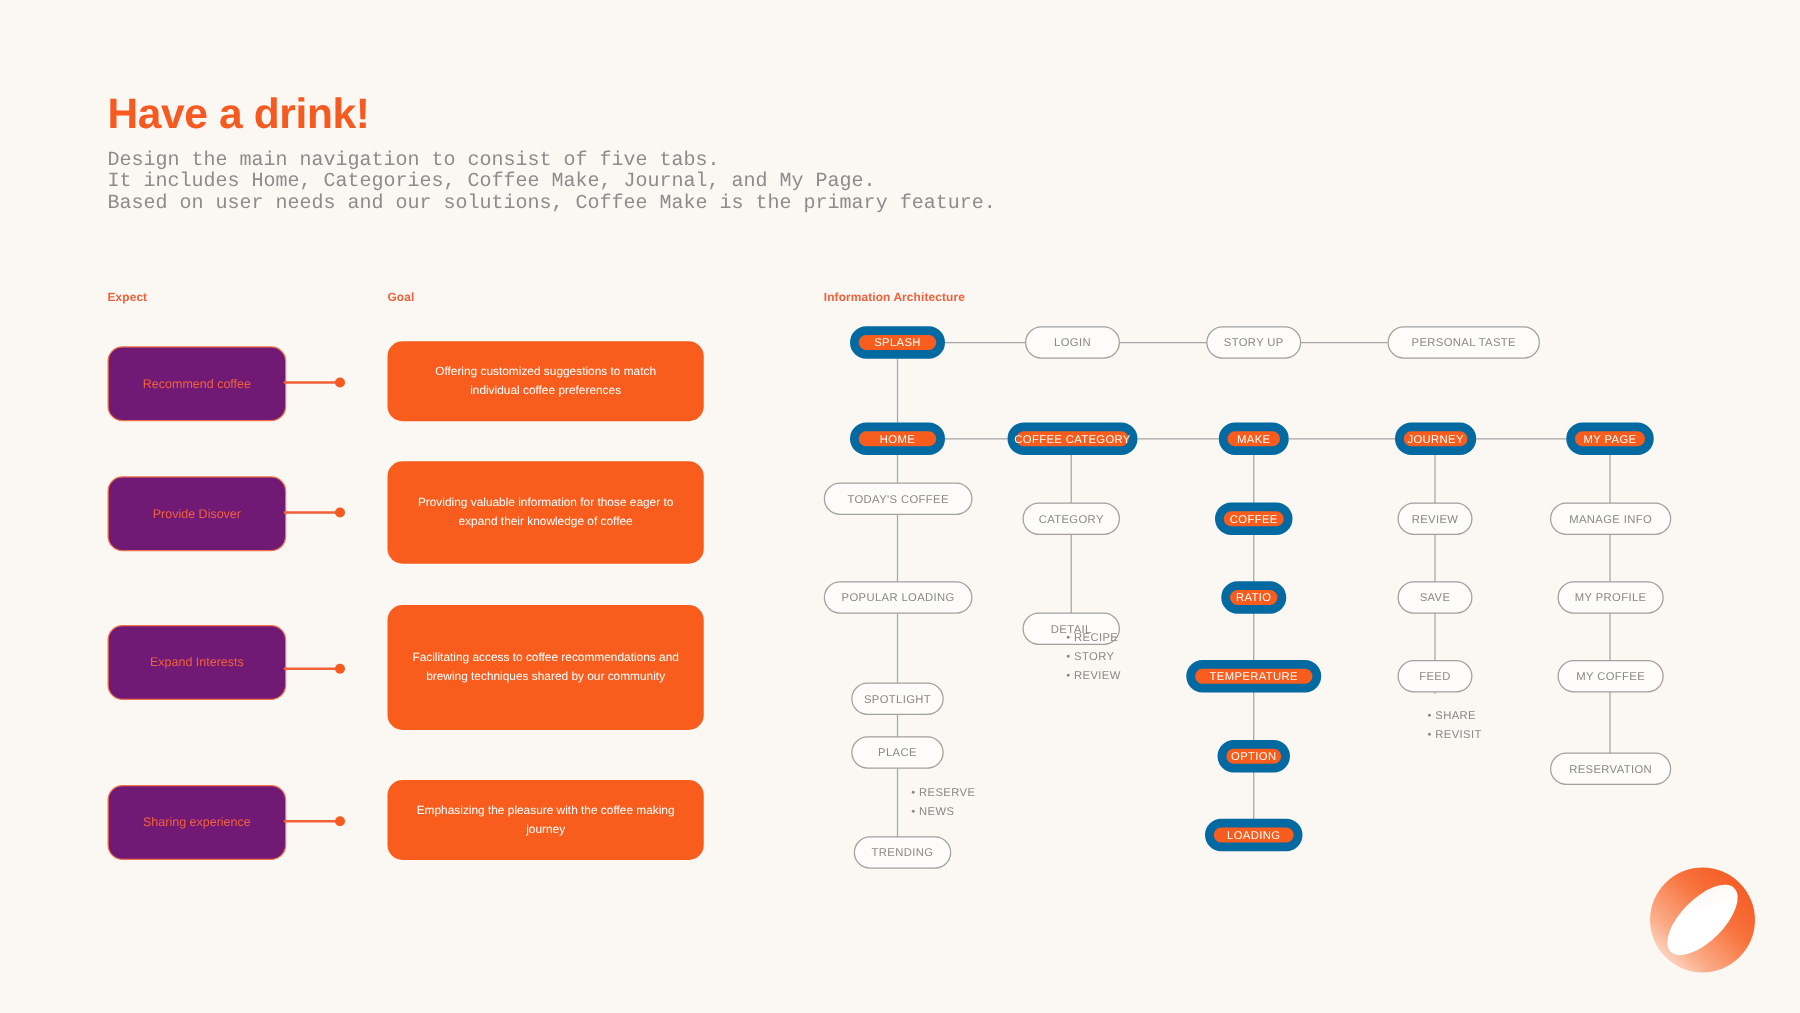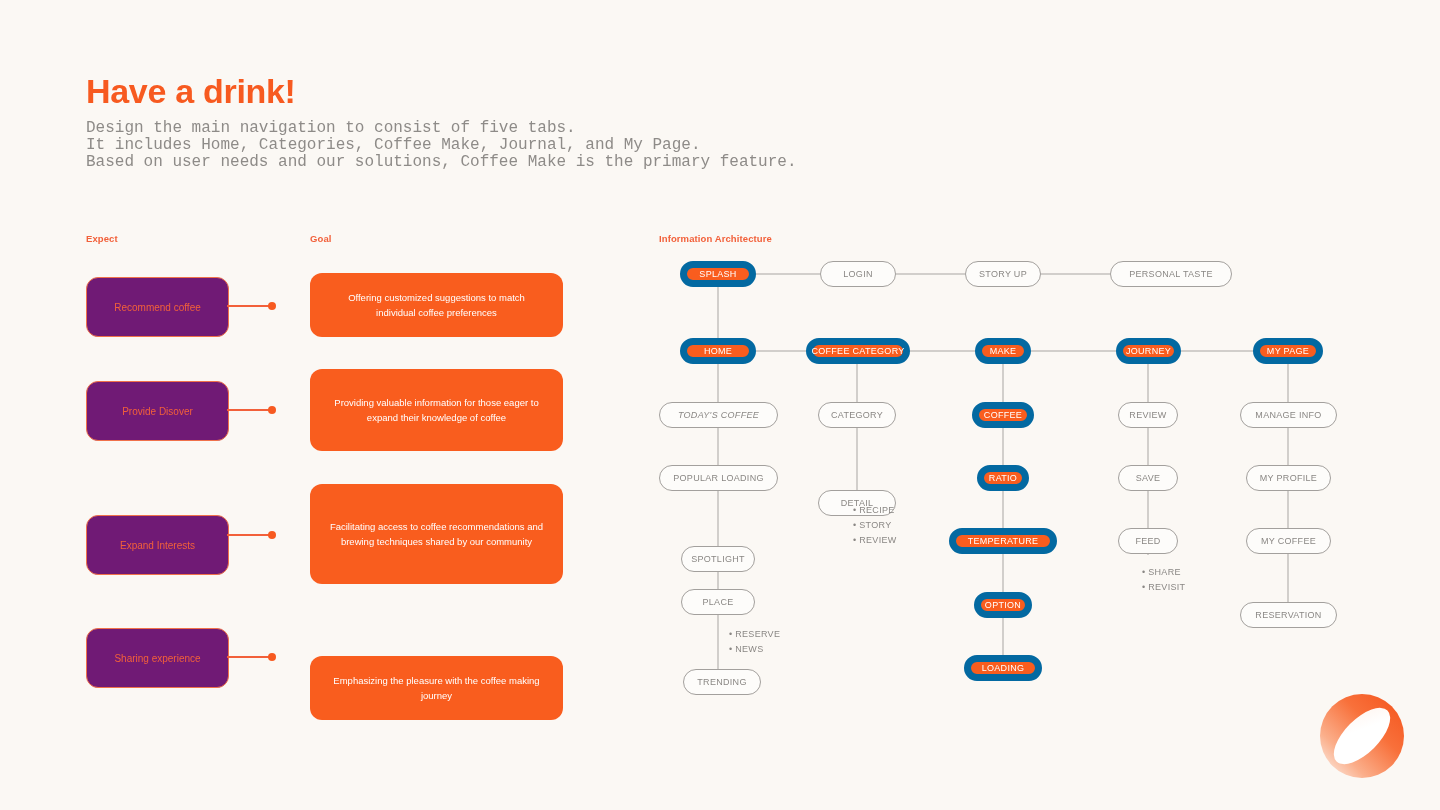--- a/index.html
+++ b/index.html
@@ -97,21 +97,21 @@
   <div class="col-label" style="left:86px;top:233px;">Expect</div>
   <div class="col-label" style="left:310px;top:233px;">Goal</div>
   <div class="col-label" style="left:659px;top:233px;">Information Architecture</div>
 
   <div class="expect-box" style="top:277px;">
     <span>Recommend coffee</span>
   </div>
   <div class="expect-box" style="top:381px;">
     <span>Provide Disover</span>
   </div>
-  <div class="expect-box" style="top:515px;text-align:center;">
+  <div class="expect-box" style="top:500px;text-align:center;">
     <span>Expand Interests</span>
   </div>
   <div class="expect-box" style="top:628px;">
     <span>Sharing experience</span>
   </div>
 
   <div class="connector" style="left:227px;top:305px;width:45px;"></div>
   <div class="dot" style="left:268px;top:302px;"></div>
 
   <div class="connector" style="left:227px;top:409px;width:45px;"></div>
@@ -125,21 +125,21 @@
 
   <div class="goal-box" style="top:273px;height:64px;">
     <span>Offering customized suggestions to match individual coffee preferences</span>
   </div>
   <div class="goal-box" style="top:369px;height:82px;">
     <span>Providing valuable information for those eager to expand their knowledge of coffee</span>
   </div>
   <div class="goal-box" style="top:484px;height:100px;">
     <span>Facilitating access to coffee recommendations and brewing techniques shared by our community</span>
   </div>
-  <div class="goal-box" style="top:656px;height:64px;">
+  <div class="goal-box" style="top:624px;height:64px;">
     <span>Emphasizing the pleasure with the coffee making journey</span>
   </div>
 
   <div class="ia-wrap">
 
     <svg class="ia-svg">
       <g stroke="#A8A5A2" stroke-width="1" fill="none">
 
         <line x1="756" y1="274" x2="820" y2="274"></line>
         <line x1="896" y1="274" x2="965" y2="274"></line>
@@ -186,21 +186,21 @@
     <div class="node orange" style="left:975px;top:338px;width:56px;">
       <span>MAKE</span>
     </div>
     <div class="node orange" style="left:1116px;top:338px;width:65px;">
       <span>JOURNEY</span>
     </div>
     <div class="node orange" style="left:1253px;top:338px;width:70px;">
       <span>MY PAGE</span>
     </div>
 
-    <div class="node white" style="left:659px;top:402px;width:119px;font-style:italic;">
+    <div class="node white" style="left:659px;top:386px;width:119px;">
       <span>TODAY'S COFFEE</span>
     </div>
     <div class="node white" style="left:659px;top:465px;width:119px;">
       <span>POPULAR LOADING</span>
     </div>
     <div class="node white" style="left:681px;top:546px;width:74px;">
       <span>SPOTLIGHT</span>
     </div>
     <div class="node white" style="left:681px;top:589px;width:74px;">
       <span>PLACE</span>

